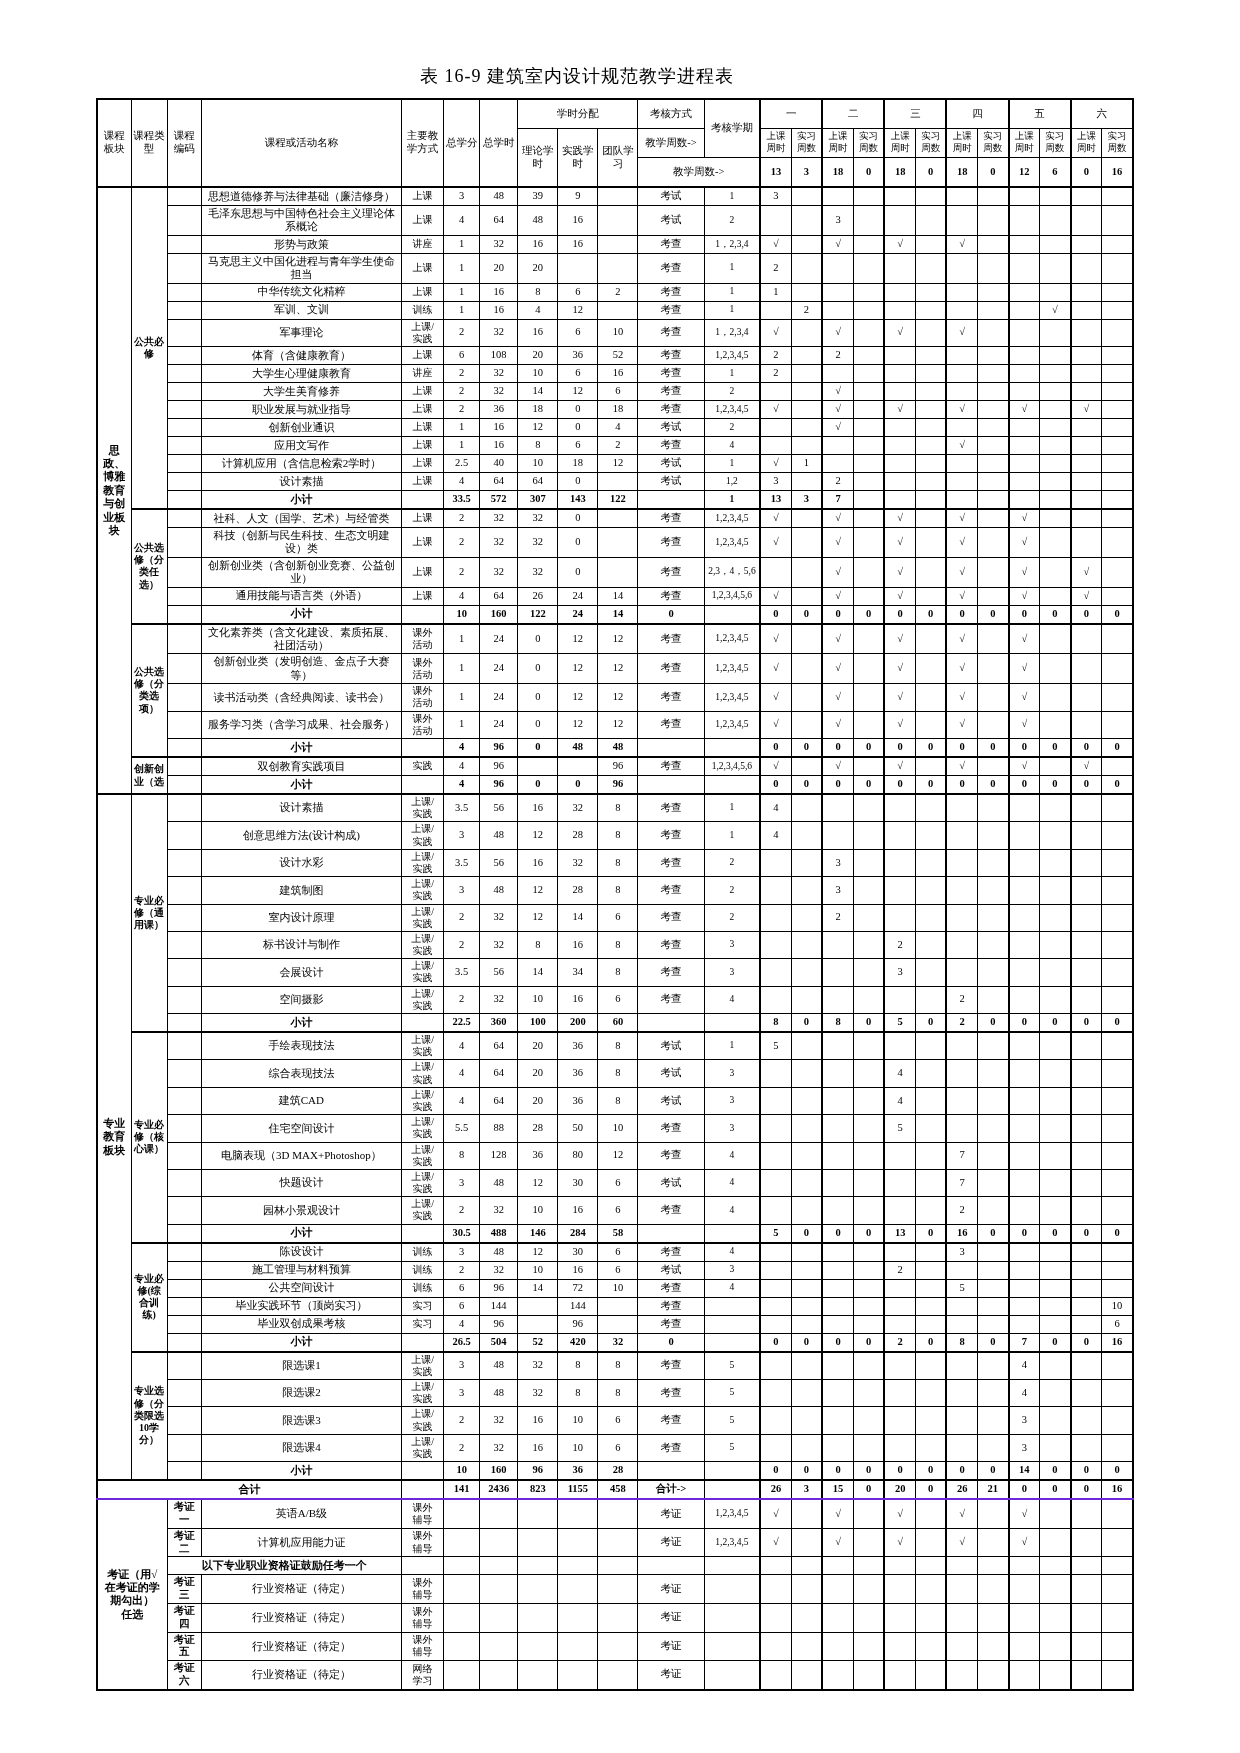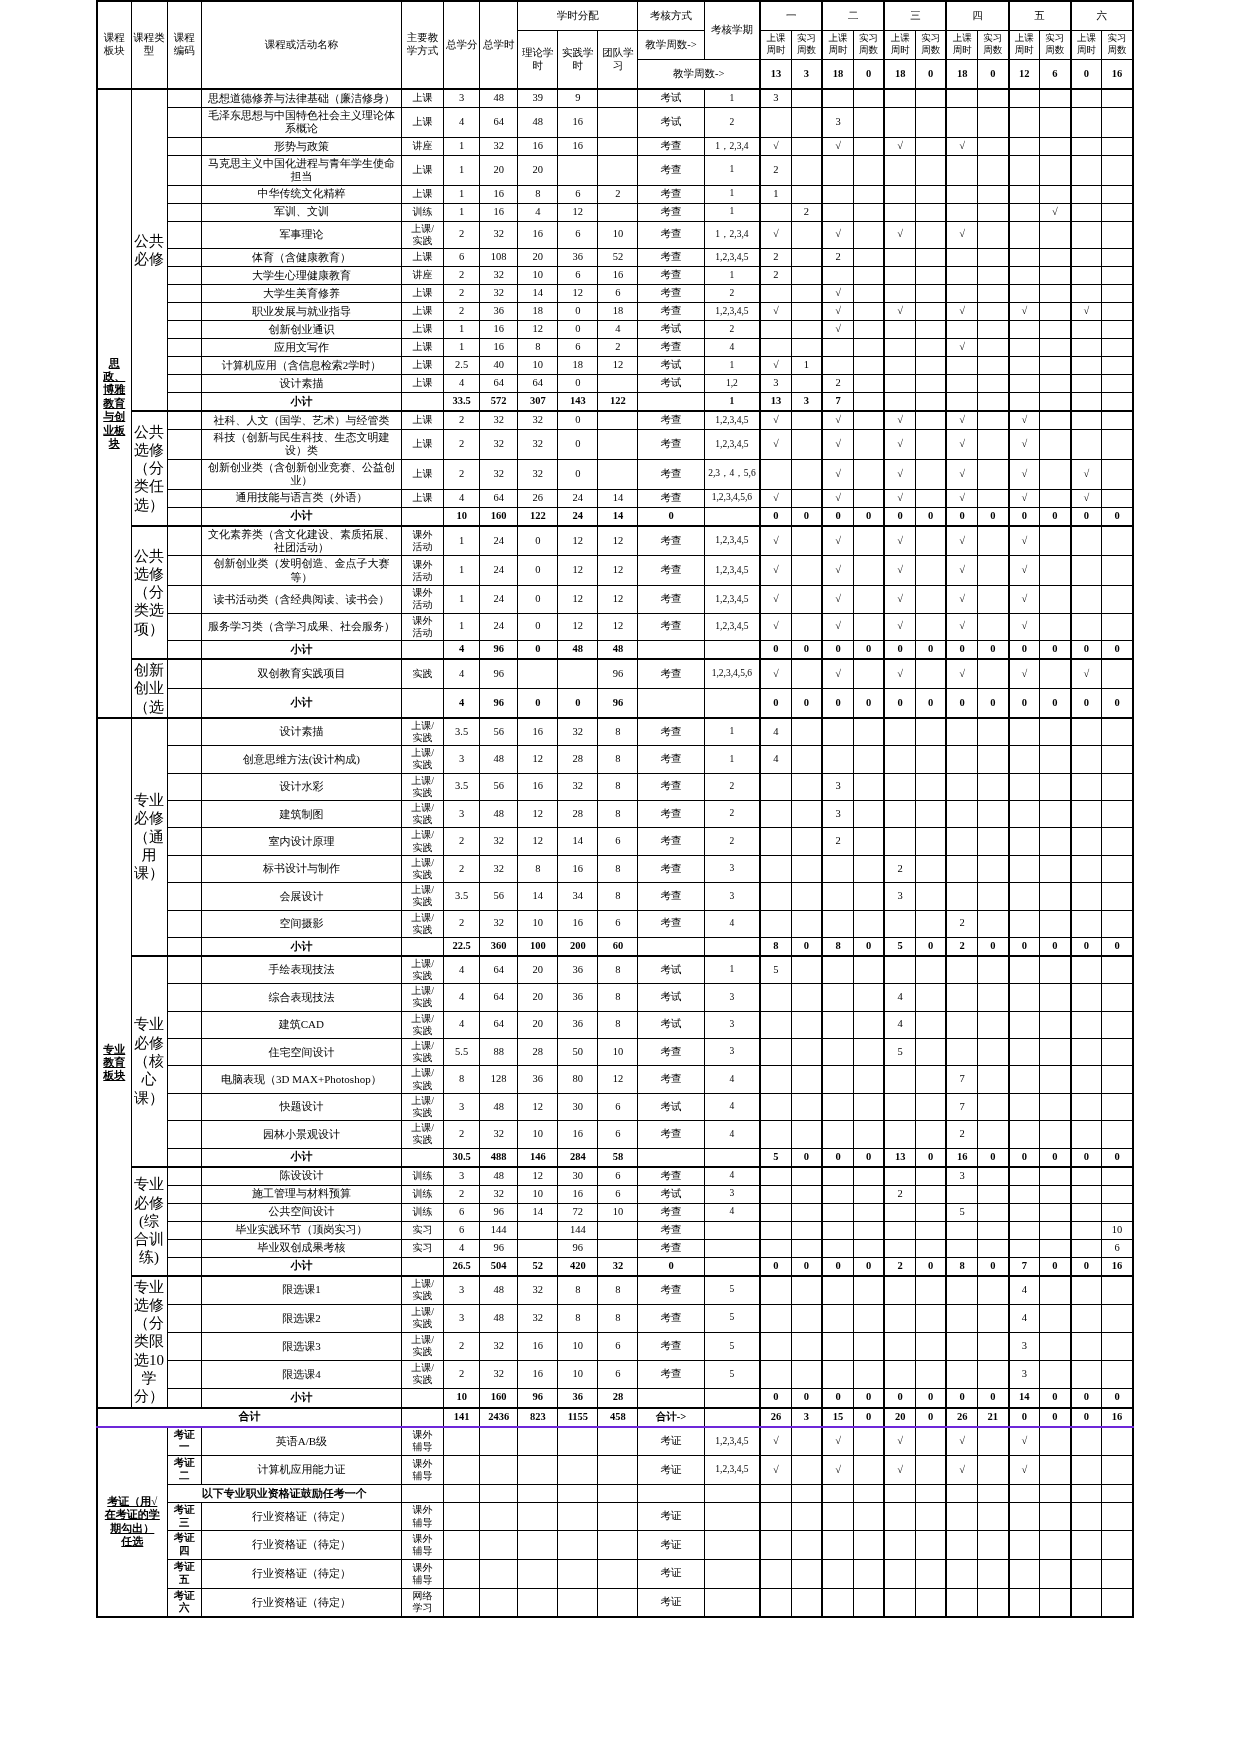--- a/index.html
+++ b/index.html
@@ -6,33 +6,34 @@
   body{width:1240px;height:1753px;overflow:hidden;font-family:"Liberation Serif",serif;color:#000;}
   .page-title{width:1034px;margin:64px 0 10px 60px;text-align:center;font-size:18px;letter-spacing:1px;}
   table{border-collapse:collapse;table-layout:fixed;width:1038px;margin-left:96px;border:2px solid #000;}
   td,th{border:1px solid #000;text-align:center;vertical-align:middle;padding:1px 1px;font-size:10.5px;line-height:1.22;word-break:break-all;overflow:hidden;}
   th{font-weight:normal;font-size:10.5px;}
   td{height:15px;}
   .b{font-weight:bold;}
   .nm{font-size:11px;}
   .mt{white-space:pre-line;font-size:10px;}
   .sm{font-size:9.5px;}
-  .board{font-size:11px;font-weight:bold;text-decoration:underline;}
-  .gtype{font-size:15px;font-weight:normal;}
+  .board{font-size:11px;font-weight:bold;}
+  .gtype{font-size:10px;font-weight:bold;}
   .pre{white-space:pre-line;margin-left:28px;}
   .sb{border-left:2px solid #000;}
   tr.gs>td,tr.gs>th{border-top:2px solid #000;}
   tr.total>td{border-top:2px solid #000;border-bottom:2px solid #6d28d9;}
   thead tr.weeks td{font-weight:bold;height:14px;}
   thead th{height:26px;}
 </style>
 </head>
 <body>
 
 <div>
+  <div class="page-title">表 16-9 建筑室内设计规范教学进程表</div>
 
   <table>
     <colgroup>
       <col style="width:34px">
         <col style="width:36px">
         <col style="width:34px">
         <col style="width:200px">
       <col style="width:42px">
         <col style="width:36px">
         <col style="width:38px">

